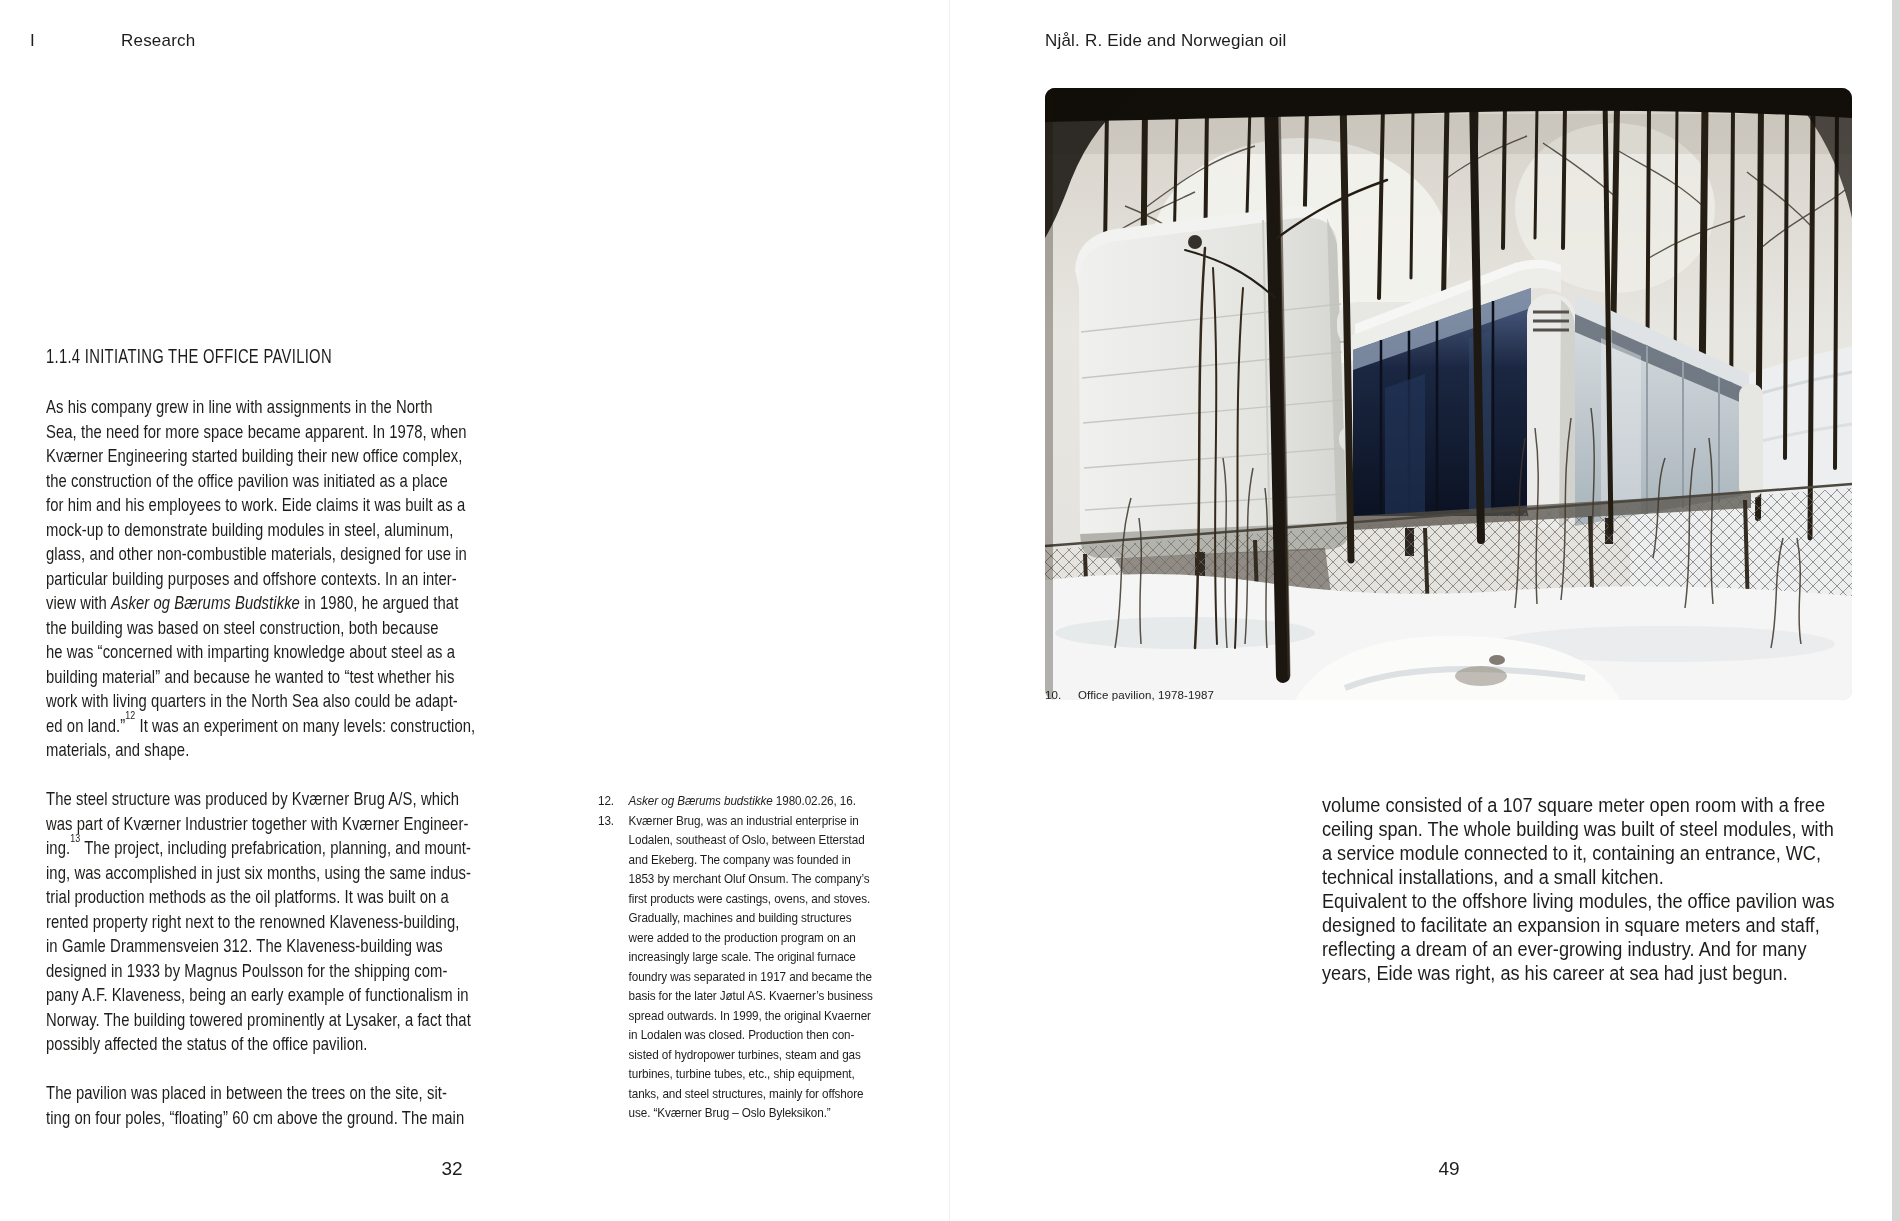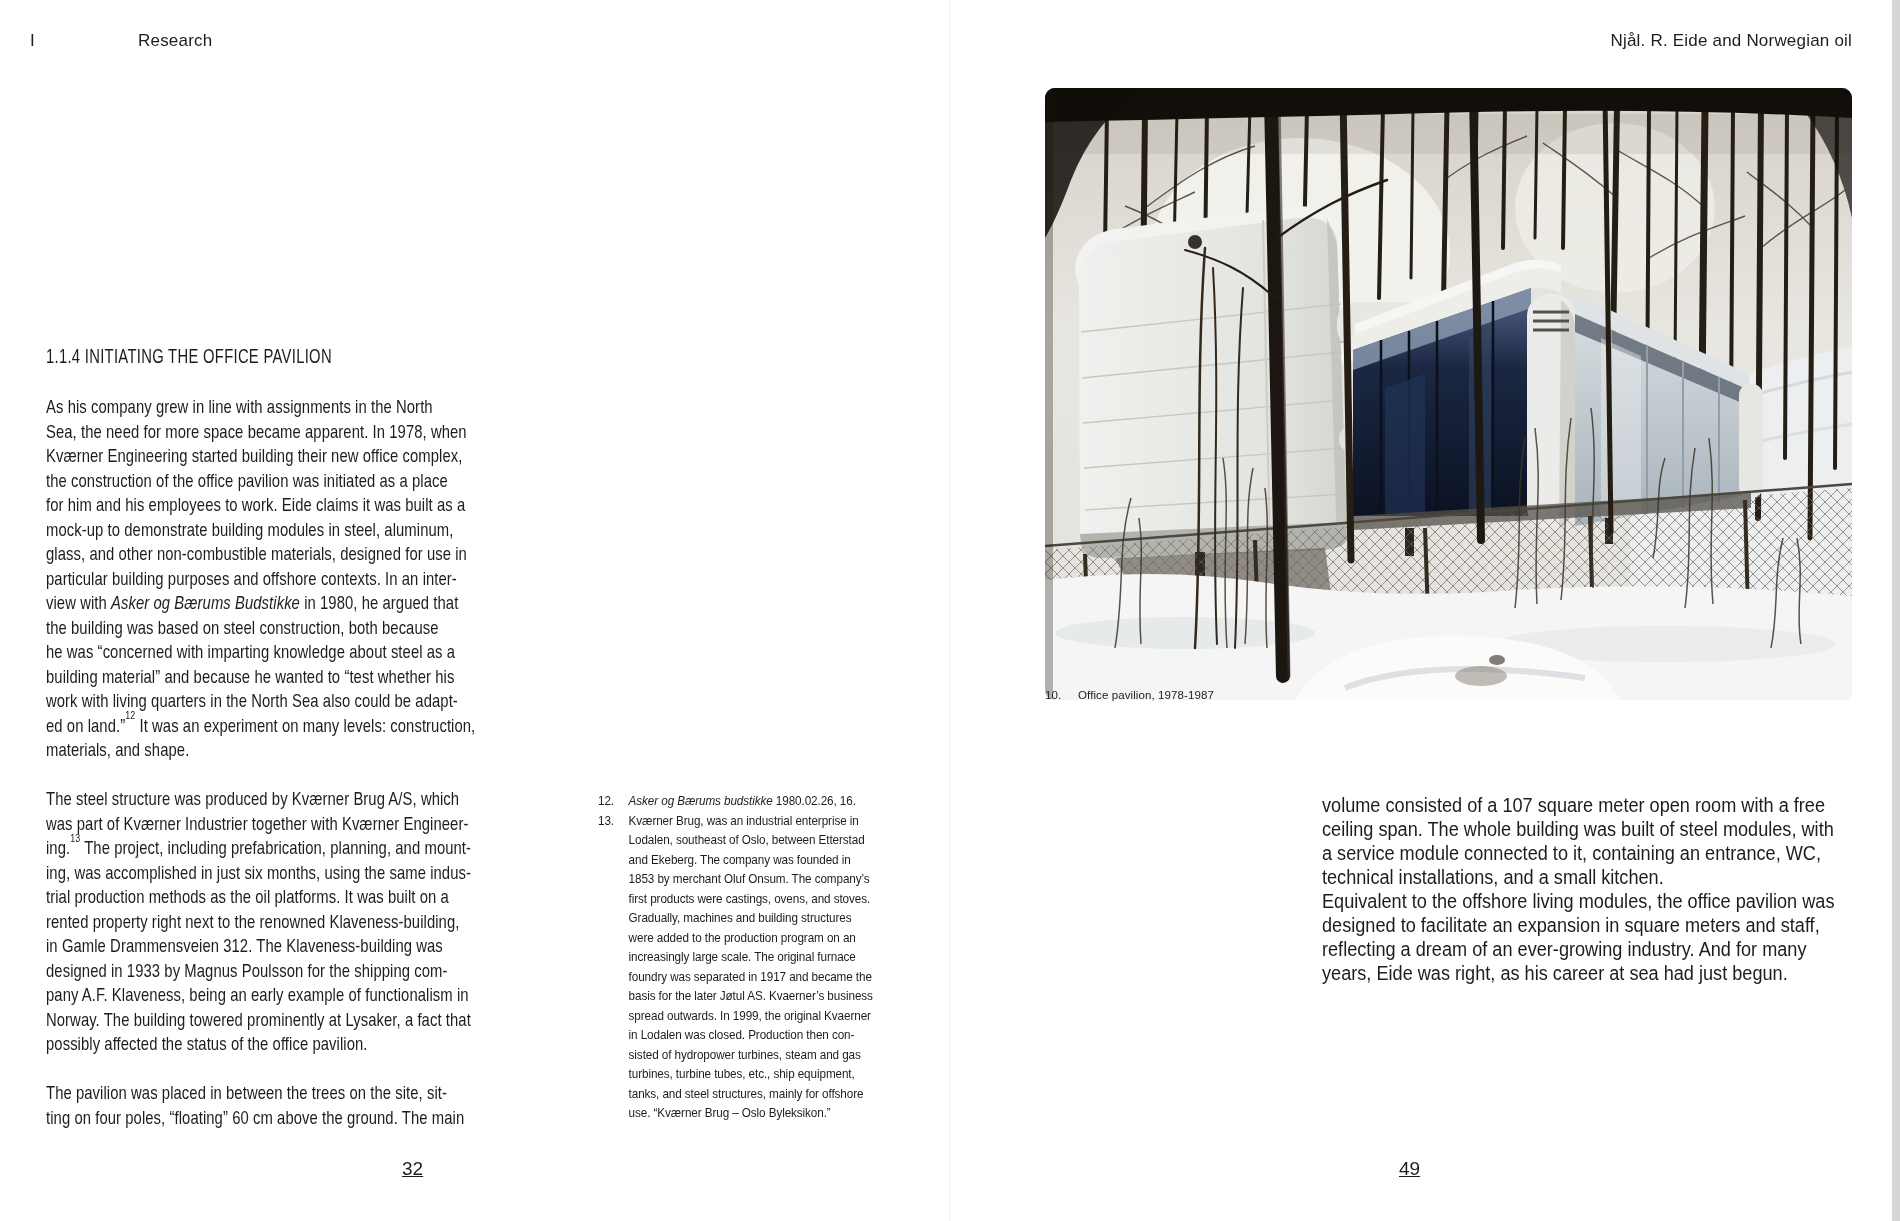--- a/index.html
+++ b/index.html
@@ -24,33 +24,33 @@
   .bodycol-right p{font-size:19.5px;line-height:24px;margin:0;white-space:pre-line;}
   .bodycol sup, .footnote sup{font-size:.6em;position:relative;top:-.45em;line-height:0;}
   em{font-style:italic;}
   .footnotes{transform:scaleX(.9);transform-origin:0 0;width:320px;
     font-size:13px;line-height:19.5px;letter-spacing:-.1px;}
   .footnote{display:flex;}
   .footnote .fn-num{flex:0 0 34px;}
   .footnote .fn-text{white-space:pre-line;}
   .caption{display:flex;font-size:11.5px;line-height:15px;letter-spacing:.1px;}
   .caption .cap-num{flex:0 0 33px;}
-  .page-number{font-size:19px;text-align:left;width:100px;text-decoration:underline;}
+  .page-number{font-size:19px;text-align:center;width:100px;}
   .photo-frame{
     left:1045px;top:88px;width:807px;height:612px;
     border-radius:10px;overflow:hidden;background:#e6e4df;
   }
   .edge-strip{left:1892px;top:0;width:8px;height:1221px;background:#d6d6d4;}
   .gutter{left:949px;top:0;width:1px;height:1221px;background:#f0f0ef;}
 </style>
 </head>
 <body>
 
 <div class="abs running-head" style="left:30px;top:30px;">I</div>
-<div class="abs running-head" style="left:138px;top:30px;">Research</div>
+<div class="abs running-head" style="left:121px;top:30px;">Research</div>
 
 <div class="abs heading" style="left:46px;top:344px;">1.1.4 INITIATING THE OFFICE PAVILION</div>
 
 <div class="abs bodycol" style="left:46px;top:395px;">
   <p><span>As his company grew in line with assignments in the North
 Sea, the need for more space became apparent. In 1978, when
 Kværner Engineering started building their new office complex,
 the construction of the office pavilion was initiated as a place
 for him and his employees to work. Eide claims it was built as a
 mock-up to demonstrate building modules in steel, aluminum,
@@ -99,21 +99,21 @@
 in Lodalen was closed. Production then con-
 sisted of hydropower turbines, steam and gas
 turbines, turbine tubes, etc., ship equipment,
 tanks, and steel structures, mainly for offshore
 use. “Kværner Brug – Oslo Byleksikon.”</span></span>
   </div>
 </div>
 
 <div class="abs page-number" style="left:402px;top:1158px;">32</div>
 
-<div class="abs running-head" style="left:1045px;top:30px;width:807px;text-align:right;">Njål. R. Eide and Norwegian oil</div>
+<div class="abs running-head" style="left:1045px;top:30px;width:807px;text-align:left;">Njål. R. Eide and Norwegian oil</div>
 
 <div class="abs photo-frame">
 <svg width="807" height="612" viewBox="0 0 807 612" xmlns="http://www.w3.org/2000/svg">
   <defs>
     <linearGradient id="sky" x1="0" y1="0" x2="0" y2="1">
       <stop offset="0" stop-color="#d6d1c8"></stop>
       <stop offset=".4" stop-color="#e8e6e1"></stop>
       <stop offset="1" stop-color="#e2e1dd"></stop>
     </linearGradient>
     <linearGradient id="moduleFace" x1="0" y1="0" x2="1" y2="0">

